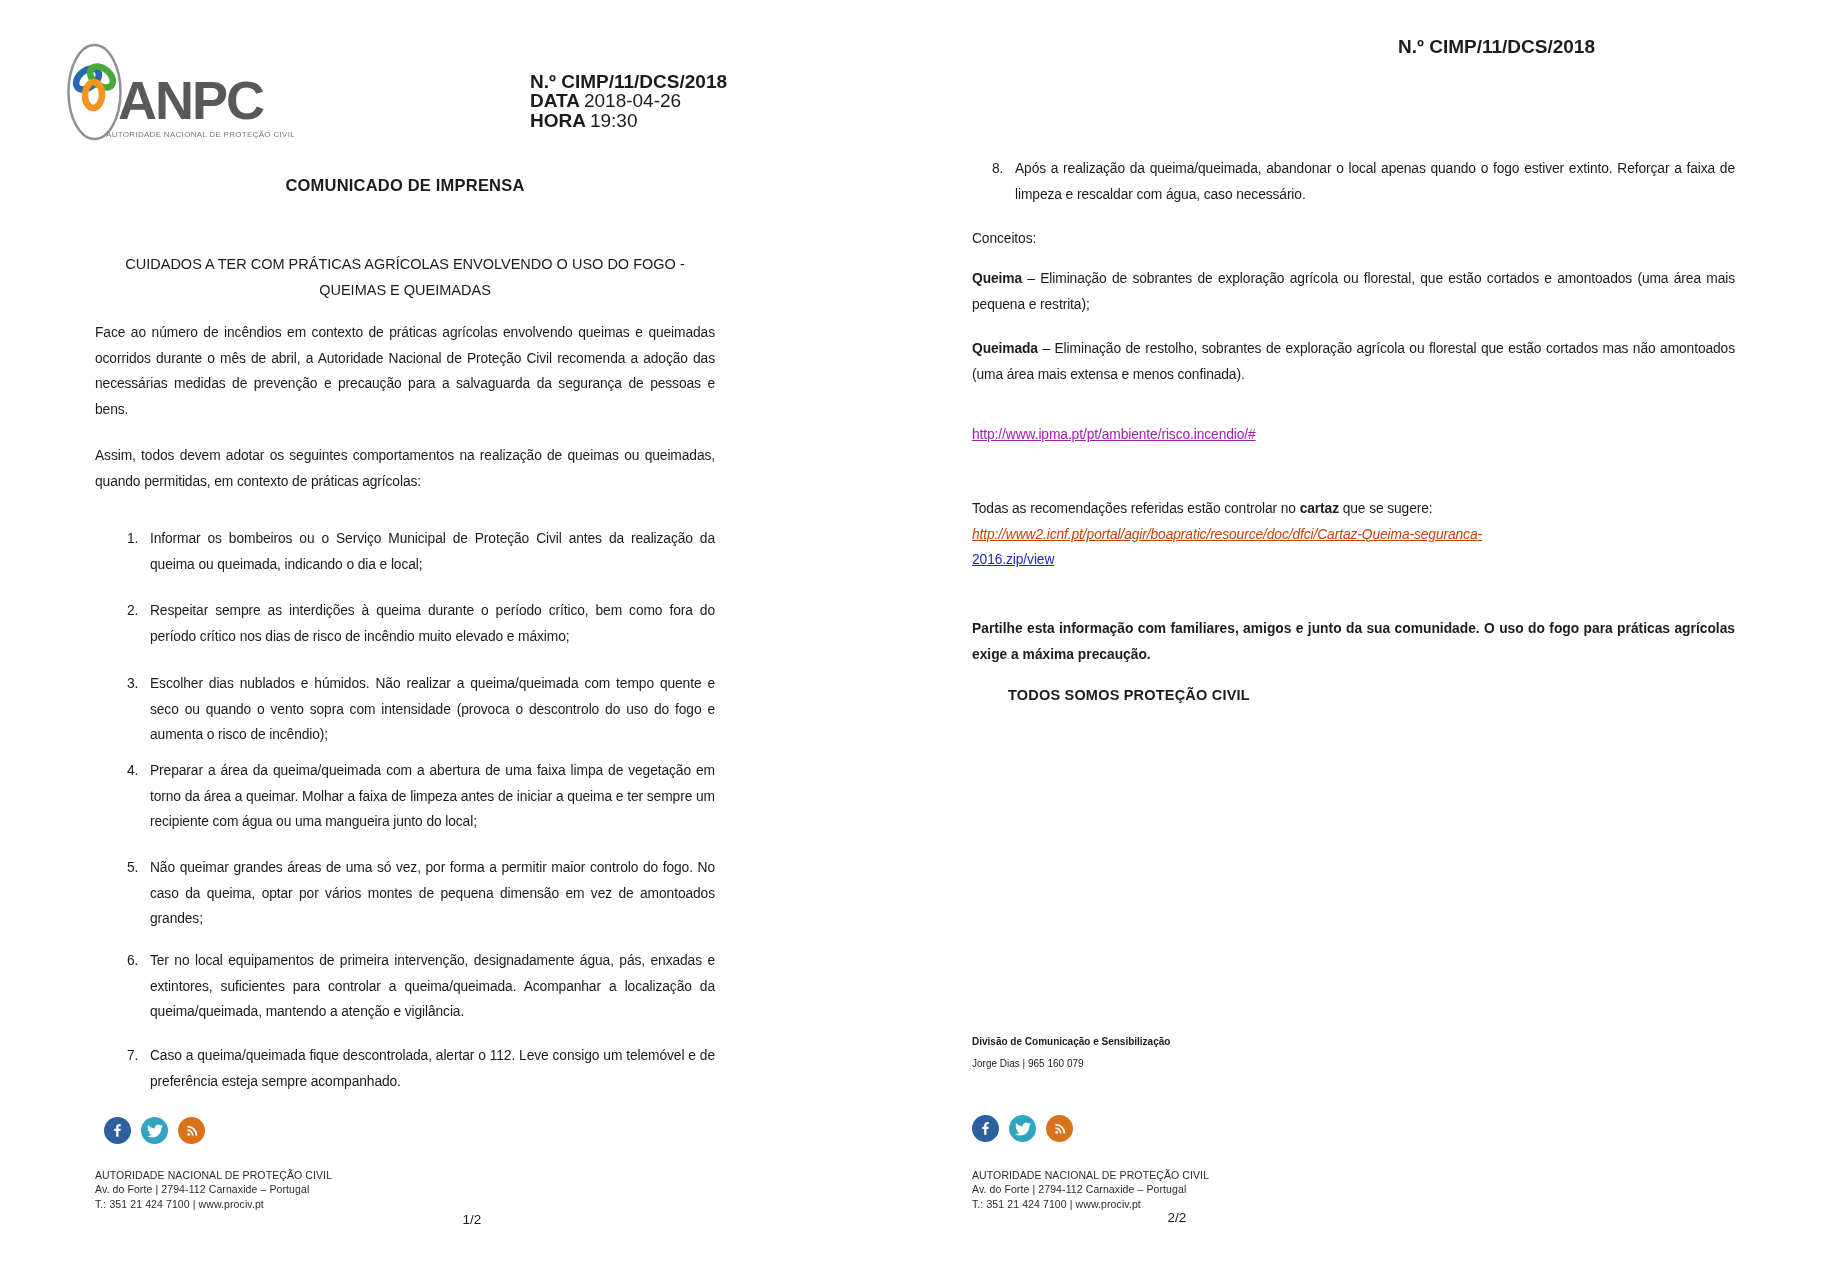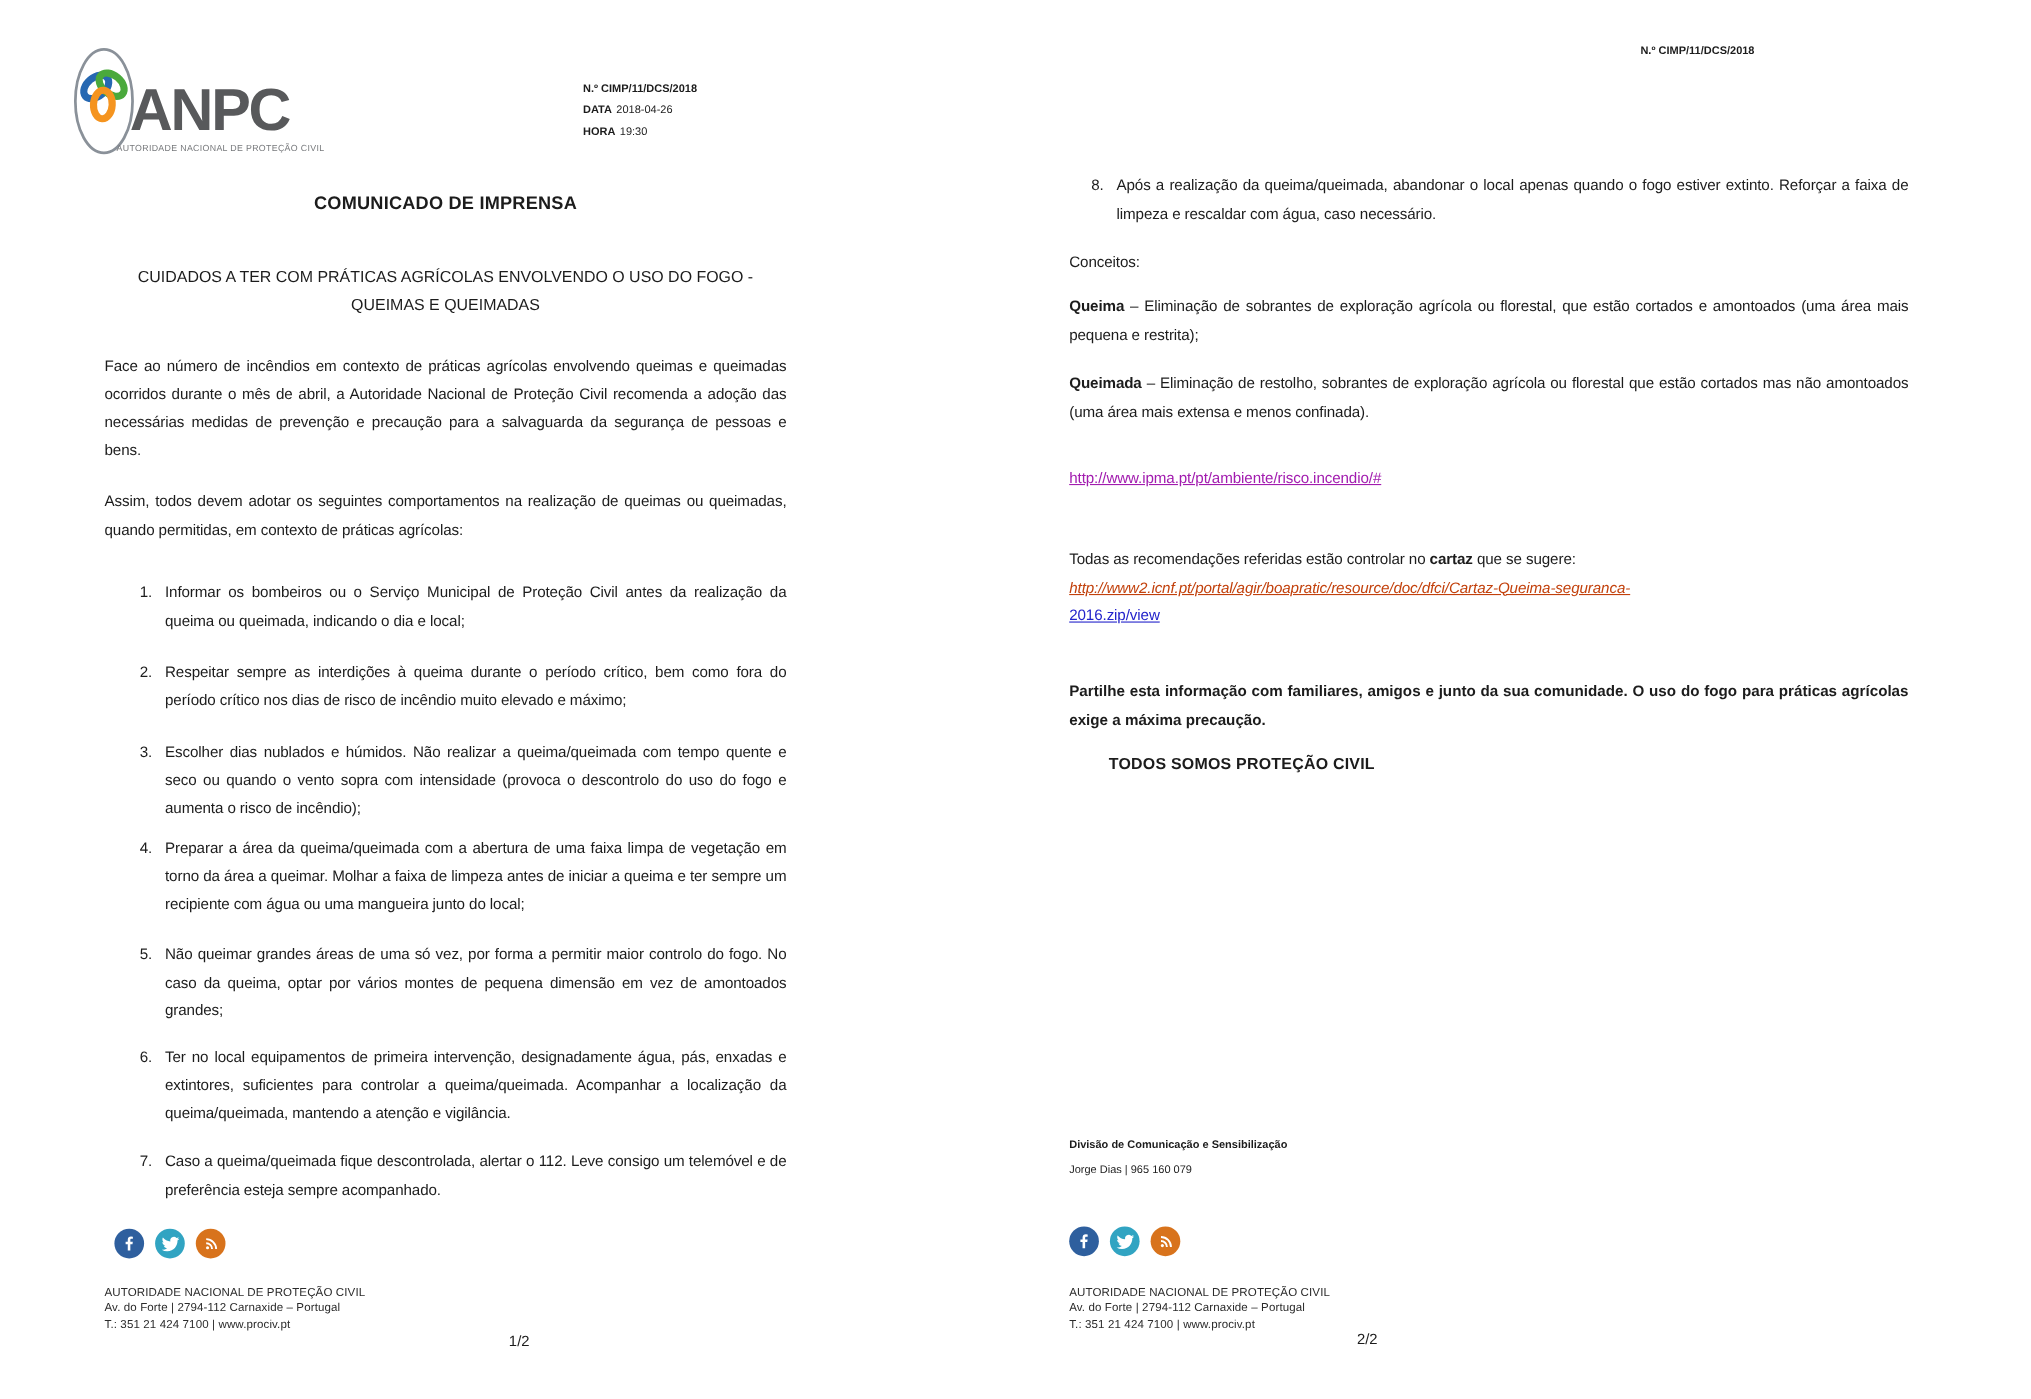--- a/index.html
+++ b/index.html
@@ -10,21 +10,21 @@
 
   
   .logo { position:absolute; left:62px; top:42px; width:220px; height:108px; }
   .rings { position:absolute; left:4px; top:0; }
   .anpc-word { position:absolute; left:56px; top:30px; font-size:54px; line-height:56px;
                font-weight:700; letter-spacing:-2px; }
   .anpc-tagline { position:absolute; left:44px; top:88px; font-size:8px; letter-spacing:0.3px;
                   color:#77797c; white-space:nowrap; }
 
   
-  .refblock { font-size:10px; line-height:19.3px; }
+  .refblock { font-size:19px; line-height:19.3px; }
   .refblock .b { font-weight:700; }
   .refblock .v { margin-left:4px; }
 
   
   .title { font-size:16.5px; font-weight:700; text-align:center; letter-spacing:0.2px; }
   .subtitle { font-size:14.5px; line-height:26px; text-align:center; }
   .body-text { font-size:13.8px; line-height:25.5px; letter-spacing:-0.1px; }
   .justify { text-align:justify; }
   .bold { font-weight:700; }
   .li { display:flex; }
@@ -69,21 +69,21 @@
         <span class="b">DATA</span><span class="v">2018-04-26</span>
       </div>
       <div>
         <span class="b">HORA</span><span class="v">19:30</span>
       </div>
     </div>
 
     <div class="abs title" style="left:95px; top:176px; width:620px;">COMUNICADO DE IMPRENSA</div>
 
     <div class="abs" style="left:95px; top:239px; width:620px;">
-      <div class="subtitle" style="max-width:620px; margin:0 auto;">CUIDADOS A TER COM PRÁTICAS AGRÍCOLAS ENVOLVENDO O USO DO FOGO - QUEIMAS E QUEIMADAS</div>
+      <div class="subtitle" style="max-width:620px; margin:12px auto;">CUIDADOS A TER COM PRÁTICAS AGRÍCOLAS ENVOLVENDO O USO DO FOGO - QUEIMAS E QUEIMADAS</div>
     </div>
 
     <div class="abs body-text justify" style="left:95px; top:320px; width:620px;">Face ao número de incêndios em contexto de práticas agrícolas envolvendo queimas e queimadas ocorridos durante o mês de abril, a Autoridade Nacional de Proteção Civil recomenda a adoção das necessárias medidas de prevenção e precaução para a salvaguarda da segurança de pessoas e bens.</div>
 
     <div class="abs body-text justify" style="left:95px; top:443px; width:620px;">Assim, todos devem adotar os seguintes comportamentos na realização de queimas ou queimadas, quando permitidas, em contexto de práticas agrícolas:</div>
 
     <div class="abs body-text li" style="left:127px; top:526px; width:588px;">
       <span class="num">1.</span>
       <span class="txt">Informar os bombeiros ou o Serviço Municipal de Proteção Civil antes da realização da queima ou queimada, indicando o dia e local;</span>
     </div>
@@ -198,16 +198,16 @@
           <path d="M4.2 4.3a15.5 15.5 0 0 1 15.5 15.5" stroke="#ffffff" stroke-width="3" fill="none"></path>
         </svg>
       </span>
     </div>
 
     <div class="abs footer" style="left:972px; top:1168px;">
       <div>AUTORIDADE NACIONAL DE PROTEÇÃO CIVIL</div>
       <div>Av. do Forte | 2794-112 Carnaxide – Portugal</div>
       <div>T.: 351 21 424 7100 | www.prociv.pt</div>
     </div>
-    <div class="abs pagenum" style="left:1223px; top:1210px;">2/2</div>
+    <div class="abs pagenum" style="left:1157px; top:1210px;">2/2</div>
   </div>
 
 </div>
 
 </body></html>

